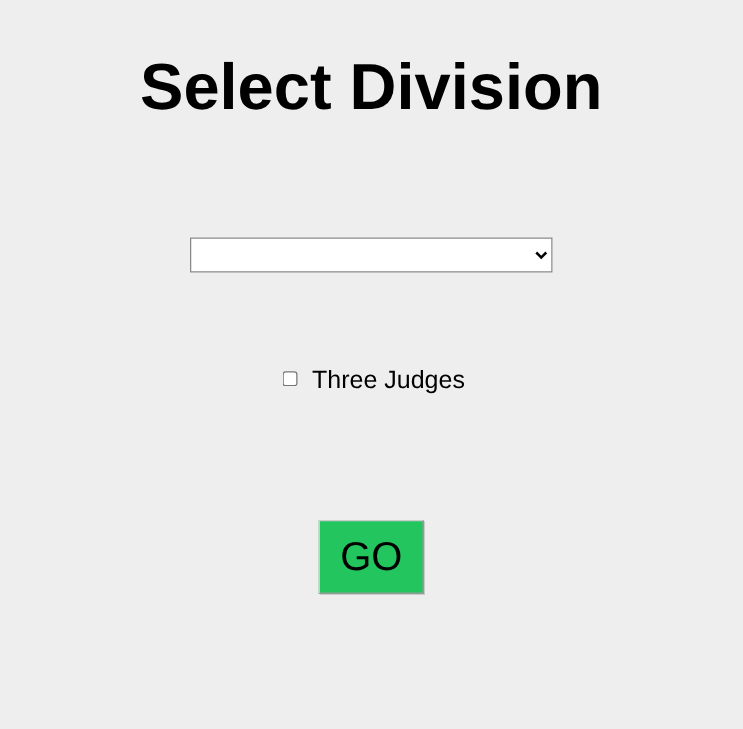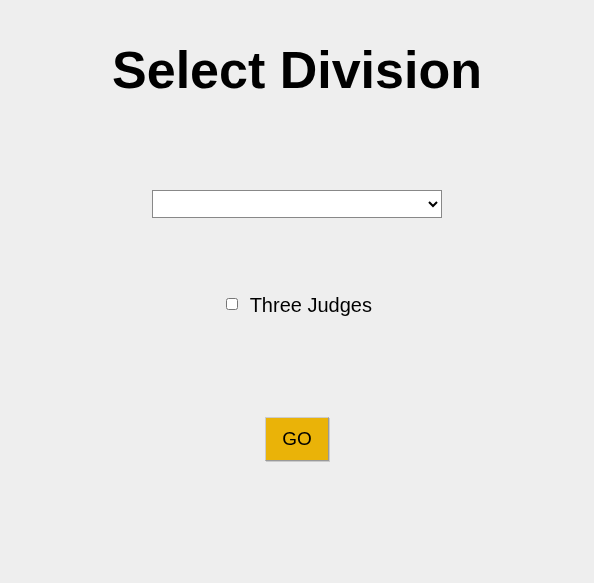--- a/index.html
+++ b/index.html
@@ -43,23 +43,23 @@
     .checkbox-row input[type="checkbox"] {
       width: 12px;
       height: 12px;
       vertical-align: 1px;
       margin-right: 6px;
     }
     .checkbox-row label {
       vertical-align: middle;
     }
     .go-button {
-      font-size: 19px;
+      font-size: 32px;
       padding: 10px 16px;
-      background: #eab308;
+      background: #22c55e;
       border: 1px solid #999;
       border-top-color: #ccc;
       border-left-color: #ccc;
       box-shadow: 1px 1px 0 rgba(0,0,0,0.15);
       cursor: pointer;
       font-family: Arial, Helvetica, sans-serif;
       text-align: right;
     }
   </style>
 </head>

